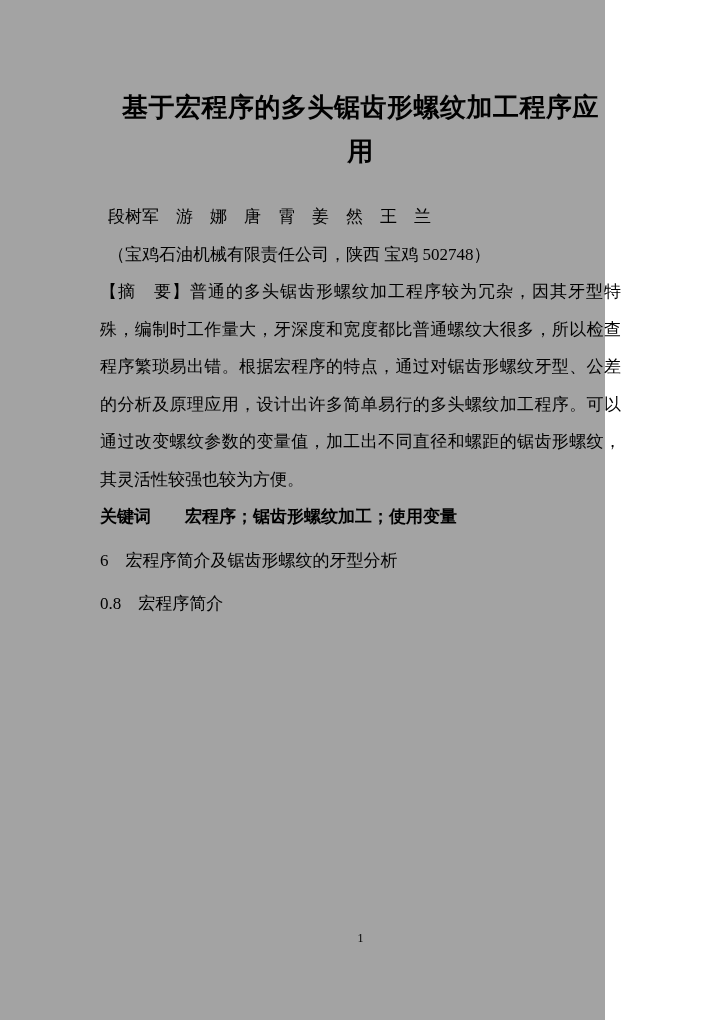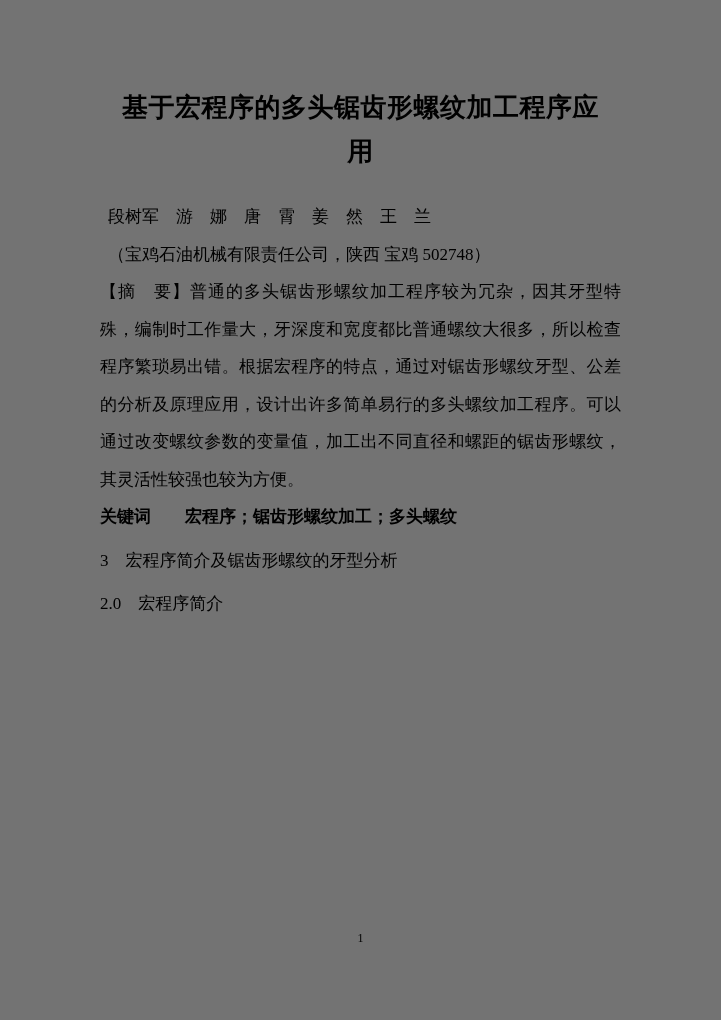--- a/index.html
+++ b/index.html
@@ -11,23 +11,23 @@
     width: 721px;
     height: 1020px;
     position: relative;
     font-family: "Liberation Serif", "DejaVu Serif", serif;
     color: #000000;
     overflow: hidden;
   }
   .page {
     position: absolute;
     top: 0; left: 0;
-    width: 721px;
+    width: 605px;
     height: 1020px;
-    background: #737373;
+    background: #a3a3a3;
     box-sizing: border-box;
     padding: 86px 100px 0 100px;
   }
   .content {
     width: 521px;
   }
   .doc-title {
     font-size: 26px;
     font-weight: bold;
     line-height: 44px;
@@ -91,23 +91,23 @@
       <span class="title-line">基于宏程序的多头锯齿形螺纹加工程序应</span>
       <span class="title-line">用</span>
     </h1>
 
     <div class="authors-line">段树军　游　娜　唐　霄　姜　然　王　兰</div>
 
     <div class="affiliation-line">（宝鸡石油机械有限责任公司，陕西 宝鸡 502748）</div>
 
     <p class="para"><span class="abstract-label">【摘　要】</span><span>普通的多头锯齿形螺纹加工程序较为冗杂，因其牙型特殊，编制时工作量大，牙深度和宽度都比普通螺纹大很多，所以检查程序繁琐易出错。根据宏程序的特点，通过对锯齿形螺纹牙型、公差的分析及原理应用，设计出许多简单易行的多头螺纹加工程序。可以通过改变螺纹参数的变量值，加工出不同直径和螺距的锯齿形螺纹，其灵活性较强也较为方便。</span></p>
 
-    <div class="keywords-line"><span class="kw-label">关键词</span><span>宏程序；锯齿形螺纹加工；多头螺纹</span></div>
+    <div class="keywords-line"><span class="kw-label">关键词</span><span>宏程序；锯齿形螺纹加工；使用变量</span></div>
 
 
-    <h2 class="section-heading">3　宏程序简介及锯齿形螺纹的牙型分析</h2>
+    <h2 class="section-heading">6　宏程序简介及锯齿形螺纹的牙型分析</h2>
 
-    <h3 class="section-heading">2.0　宏程序简介</h3>
+    <h3 class="section-heading">0.8　宏程序简介</h3>
 
   </div>
 
   <div class="page-number">1</div>
 </div>
 
 </body></html>

